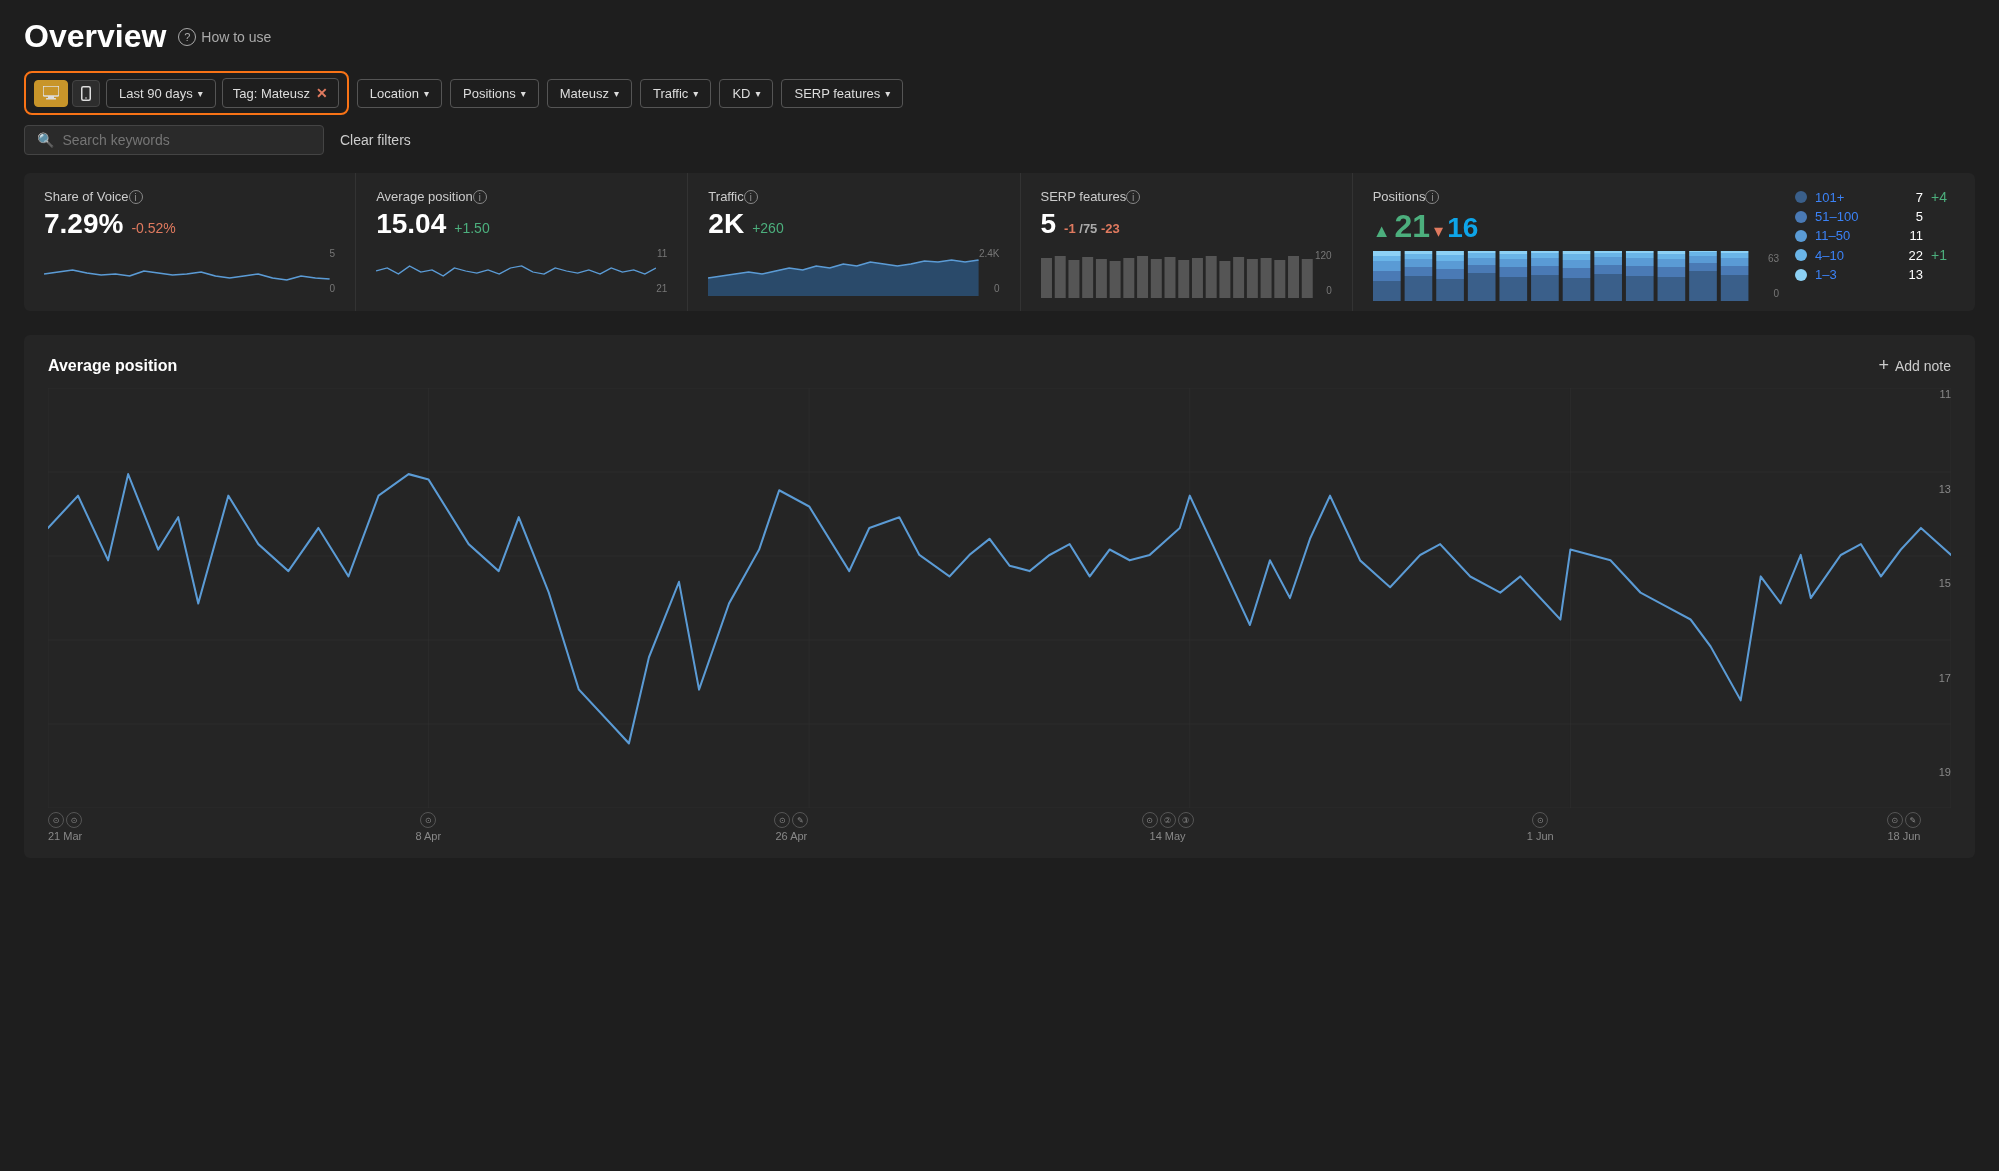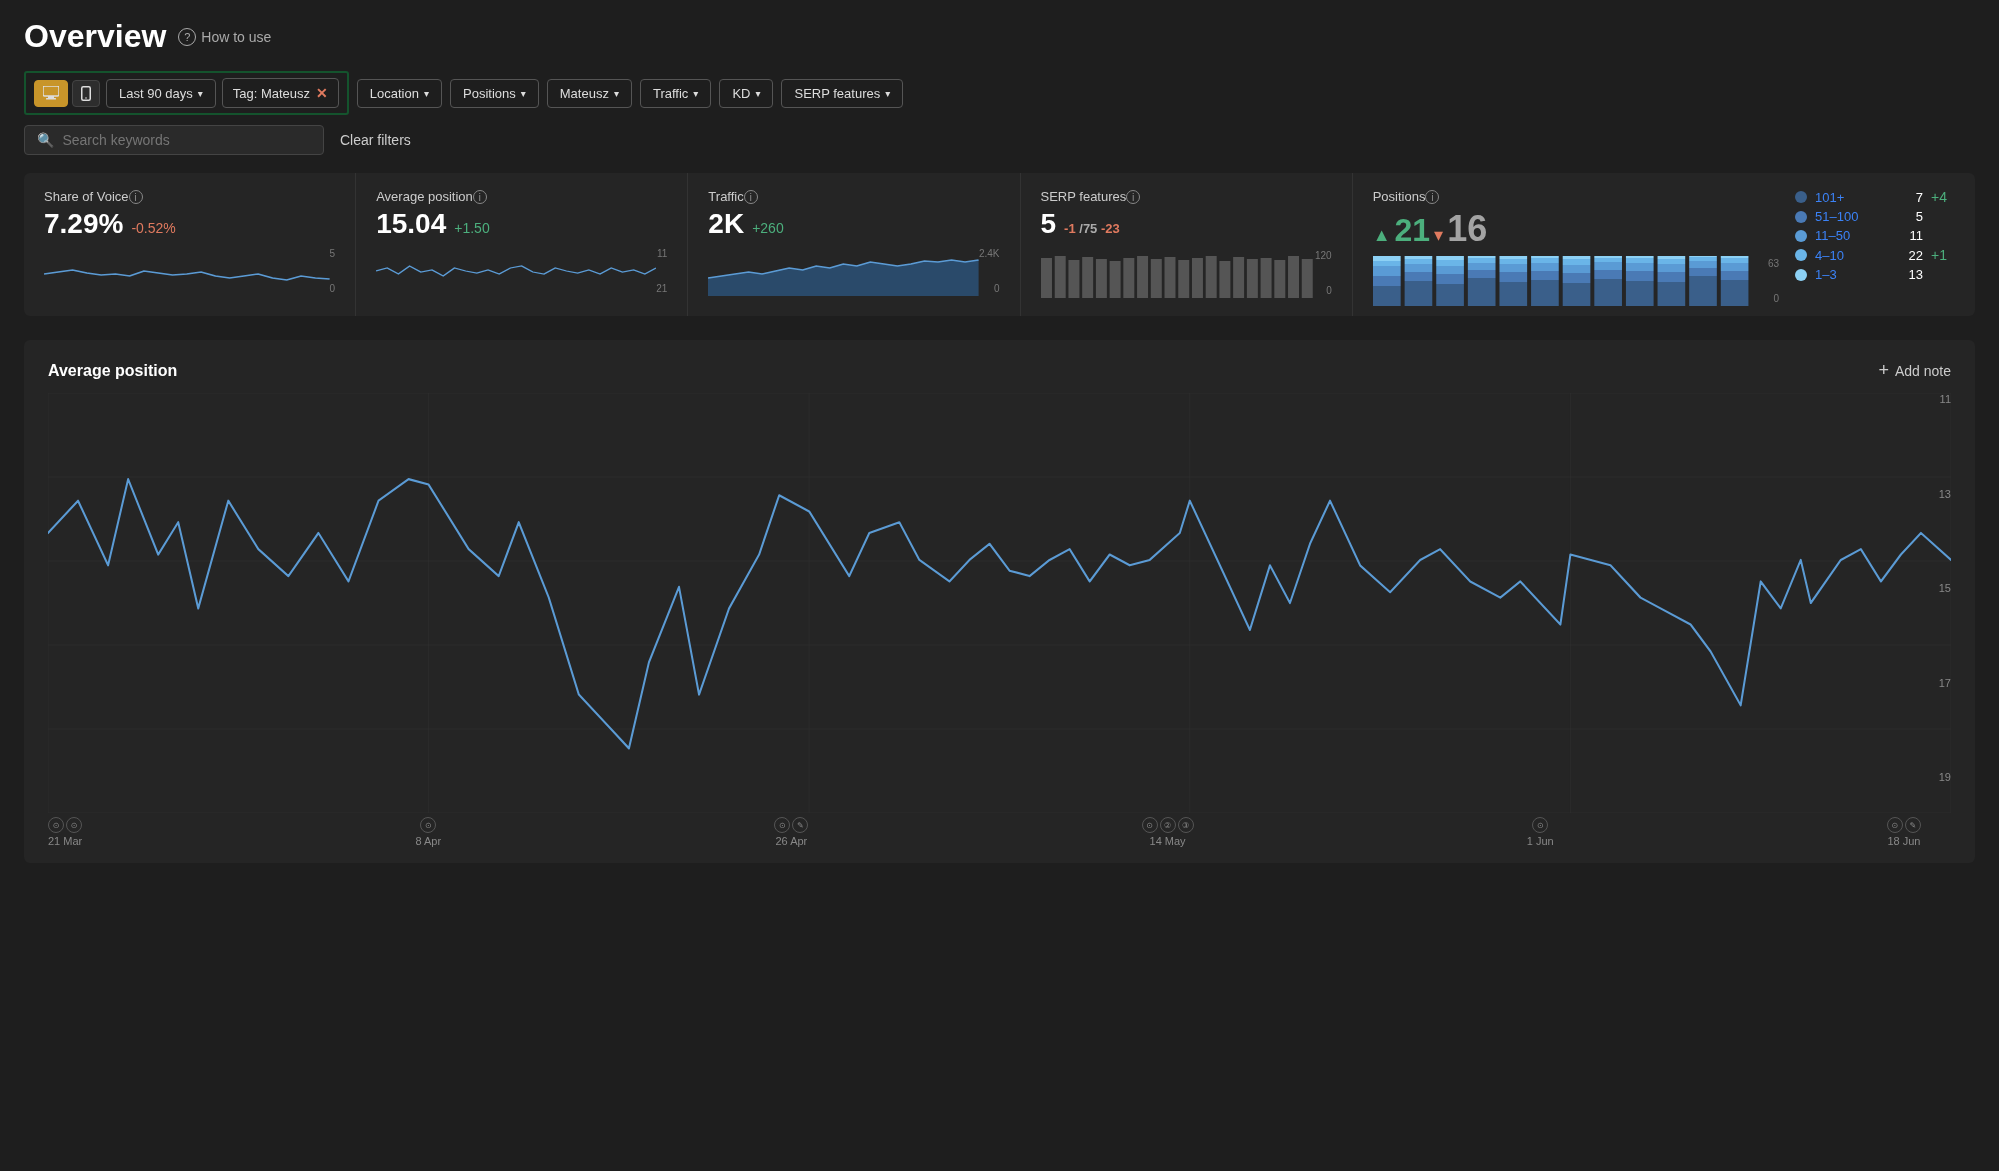--- a/index.html
+++ b/index.html
@@ -55,22 +55,22 @@
       align-items: center;
       gap: 8px;
       margin-bottom: 10px;
       flex-wrap: wrap;
     }
 
     .filter-group-highlighted {
       display: flex;
       align-items: center;
       gap: 6px;
-      border: 2px solid #14532d;
-      border-radius: 3px;
+      border: 2px solid #f97316;
+      border-radius: 8px;
       padding: 5px 8px;
     }
 
     .device-icons {
       display: flex;
       gap: 4px;
     }
     .device-btn {
       background: #2d2d2d;
       border: 1px solid #444;
@@ -323,21 +323,21 @@
     .serp-sub { font-size: 13px; color: #aaa; }
     .serp-sub-red { color: #e07a5f; }
 
     .pos-big {
       display: flex;
       align-items: baseline;
       gap: 4px;
       margin-bottom: 6px;
     }
     .pos-up { color: #4caf7d; font-size: 32px; font-weight: 700; }
-    .pos-down { color: #a3a3a3; font-size: 36px; font-weight: 700; }
+    .pos-down { color: #0ea5e9; font-size: 28px; font-weight: 700; }
     .pos-arrow-up { color: #4caf7d; font-size: 18px; }
     .pos-arrow-down { color: #e07a5f; font-size: 18px; }
 
     .bottom-axis-row {
       display: flex;
       justify-content: space-between;
       align-items: flex-start;
       padding-top: 4px;
       padding-right: 30px;
     }

